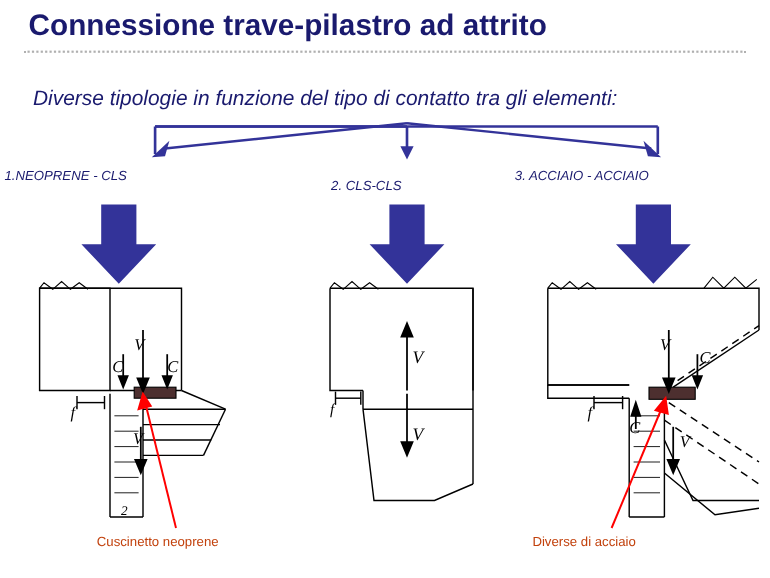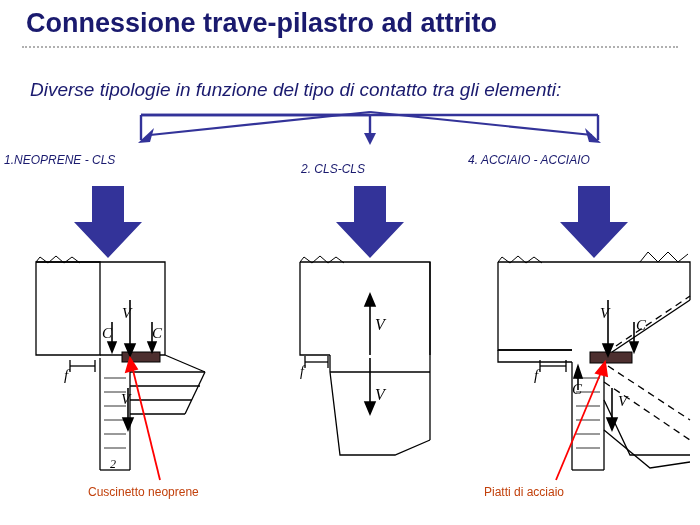--- a/index.html
+++ b/index.html
@@ -62,24 +62,24 @@
 <body>
 
 <div id="slide">
 
   <div class="title">Connessione trave-pilastro ad attrito</div>
   <div class="title-rule"></div>
   <div class="subtitle">Diverse tipologie in funzione del tipo di contatto tra gli elementi:</div>
 
   <div class="label lbl1">1.NEOPRENE - CLS</div>
   <div class="label lbl2">2. CLS-CLS</div>
-  <div class="label lbl3">4.  ACCIAIO - ACCIAIO</div>
+  <div class="label lbl3">3.  ACCIAIO - ACCIAIO</div>
 
   <div class="caption cap1">Cuscinetto neoprene</div>
-  <div class="caption cap2">Piatti di acciaio</div>
+  <div class="caption cap2">Diverse di acciaio</div>
 
   <svg class="overlay" viewBox="0 0 700 525">
 
     <g stroke="#333399" stroke-width="2.4" fill="none">
 
       <path d="M141 115 L598 115"></path>
 
       <path d="M370 115 L370 140"></path>
 
       <path d="M370 115 L141 115"></path>

